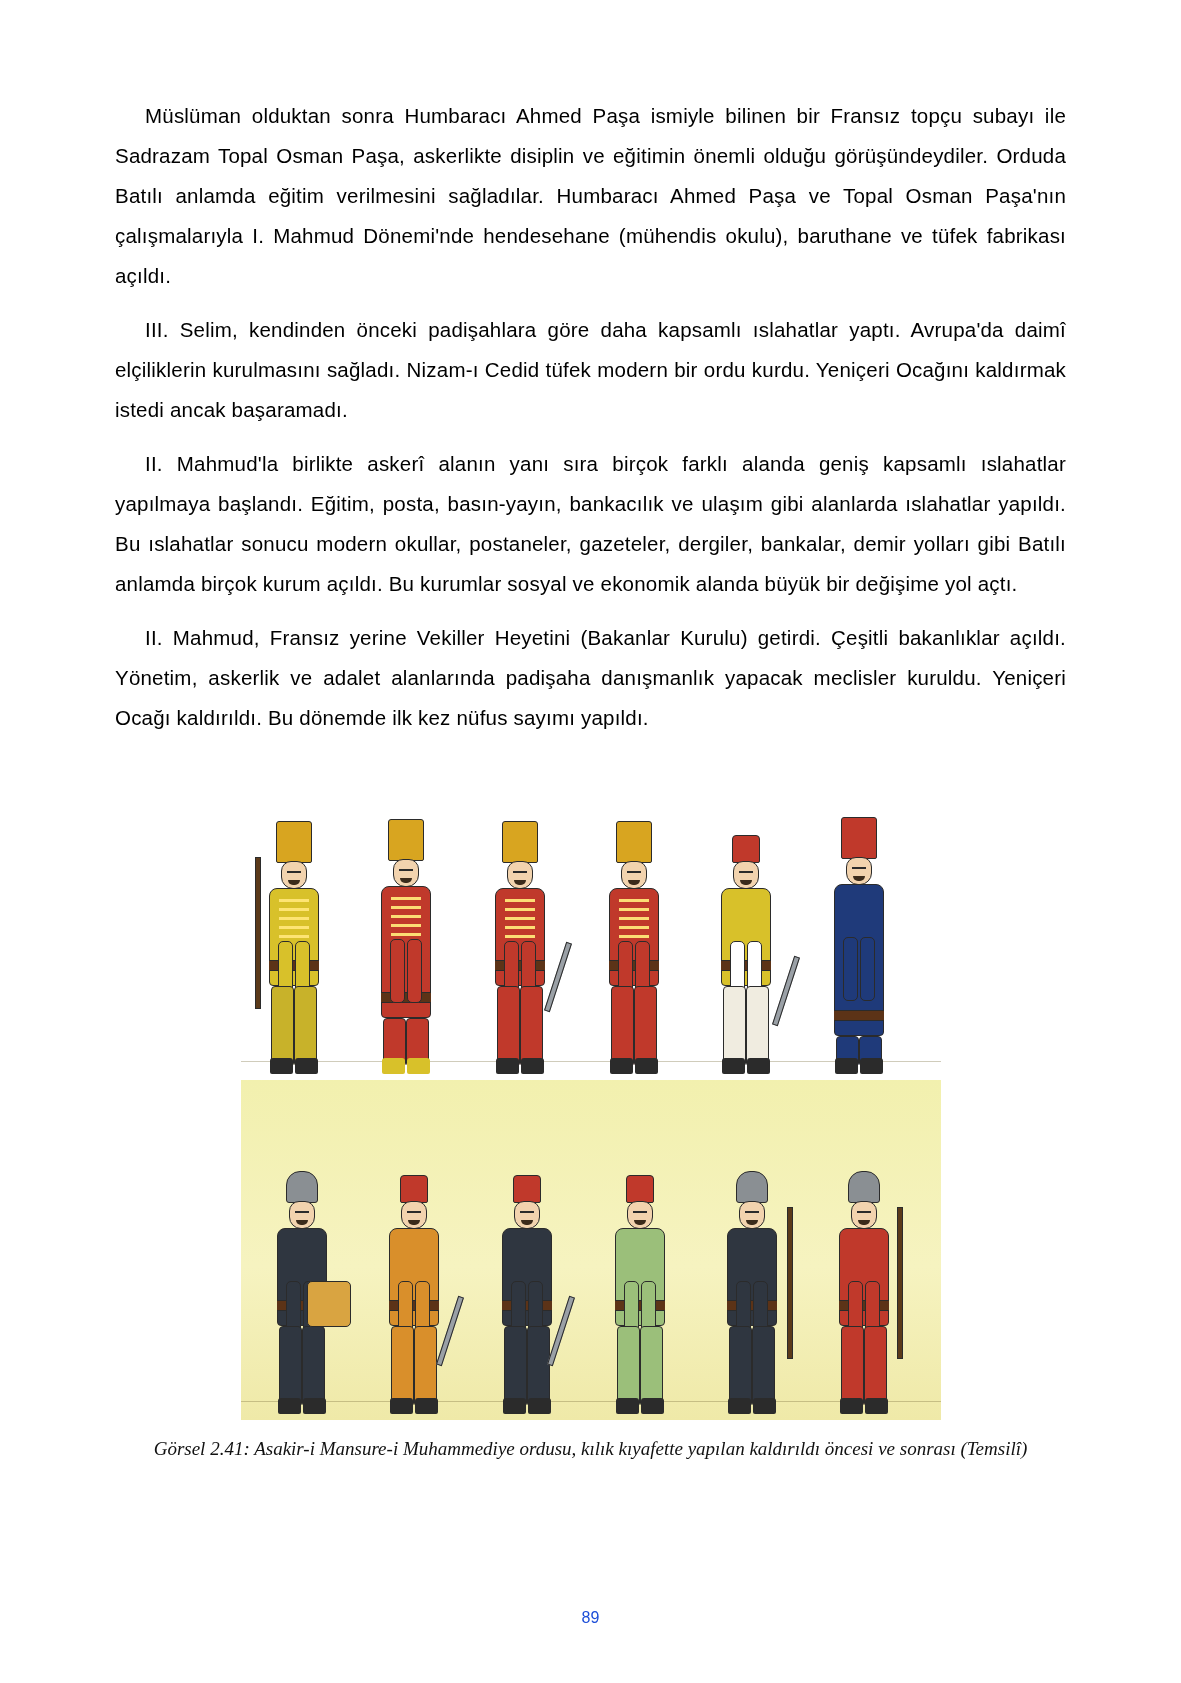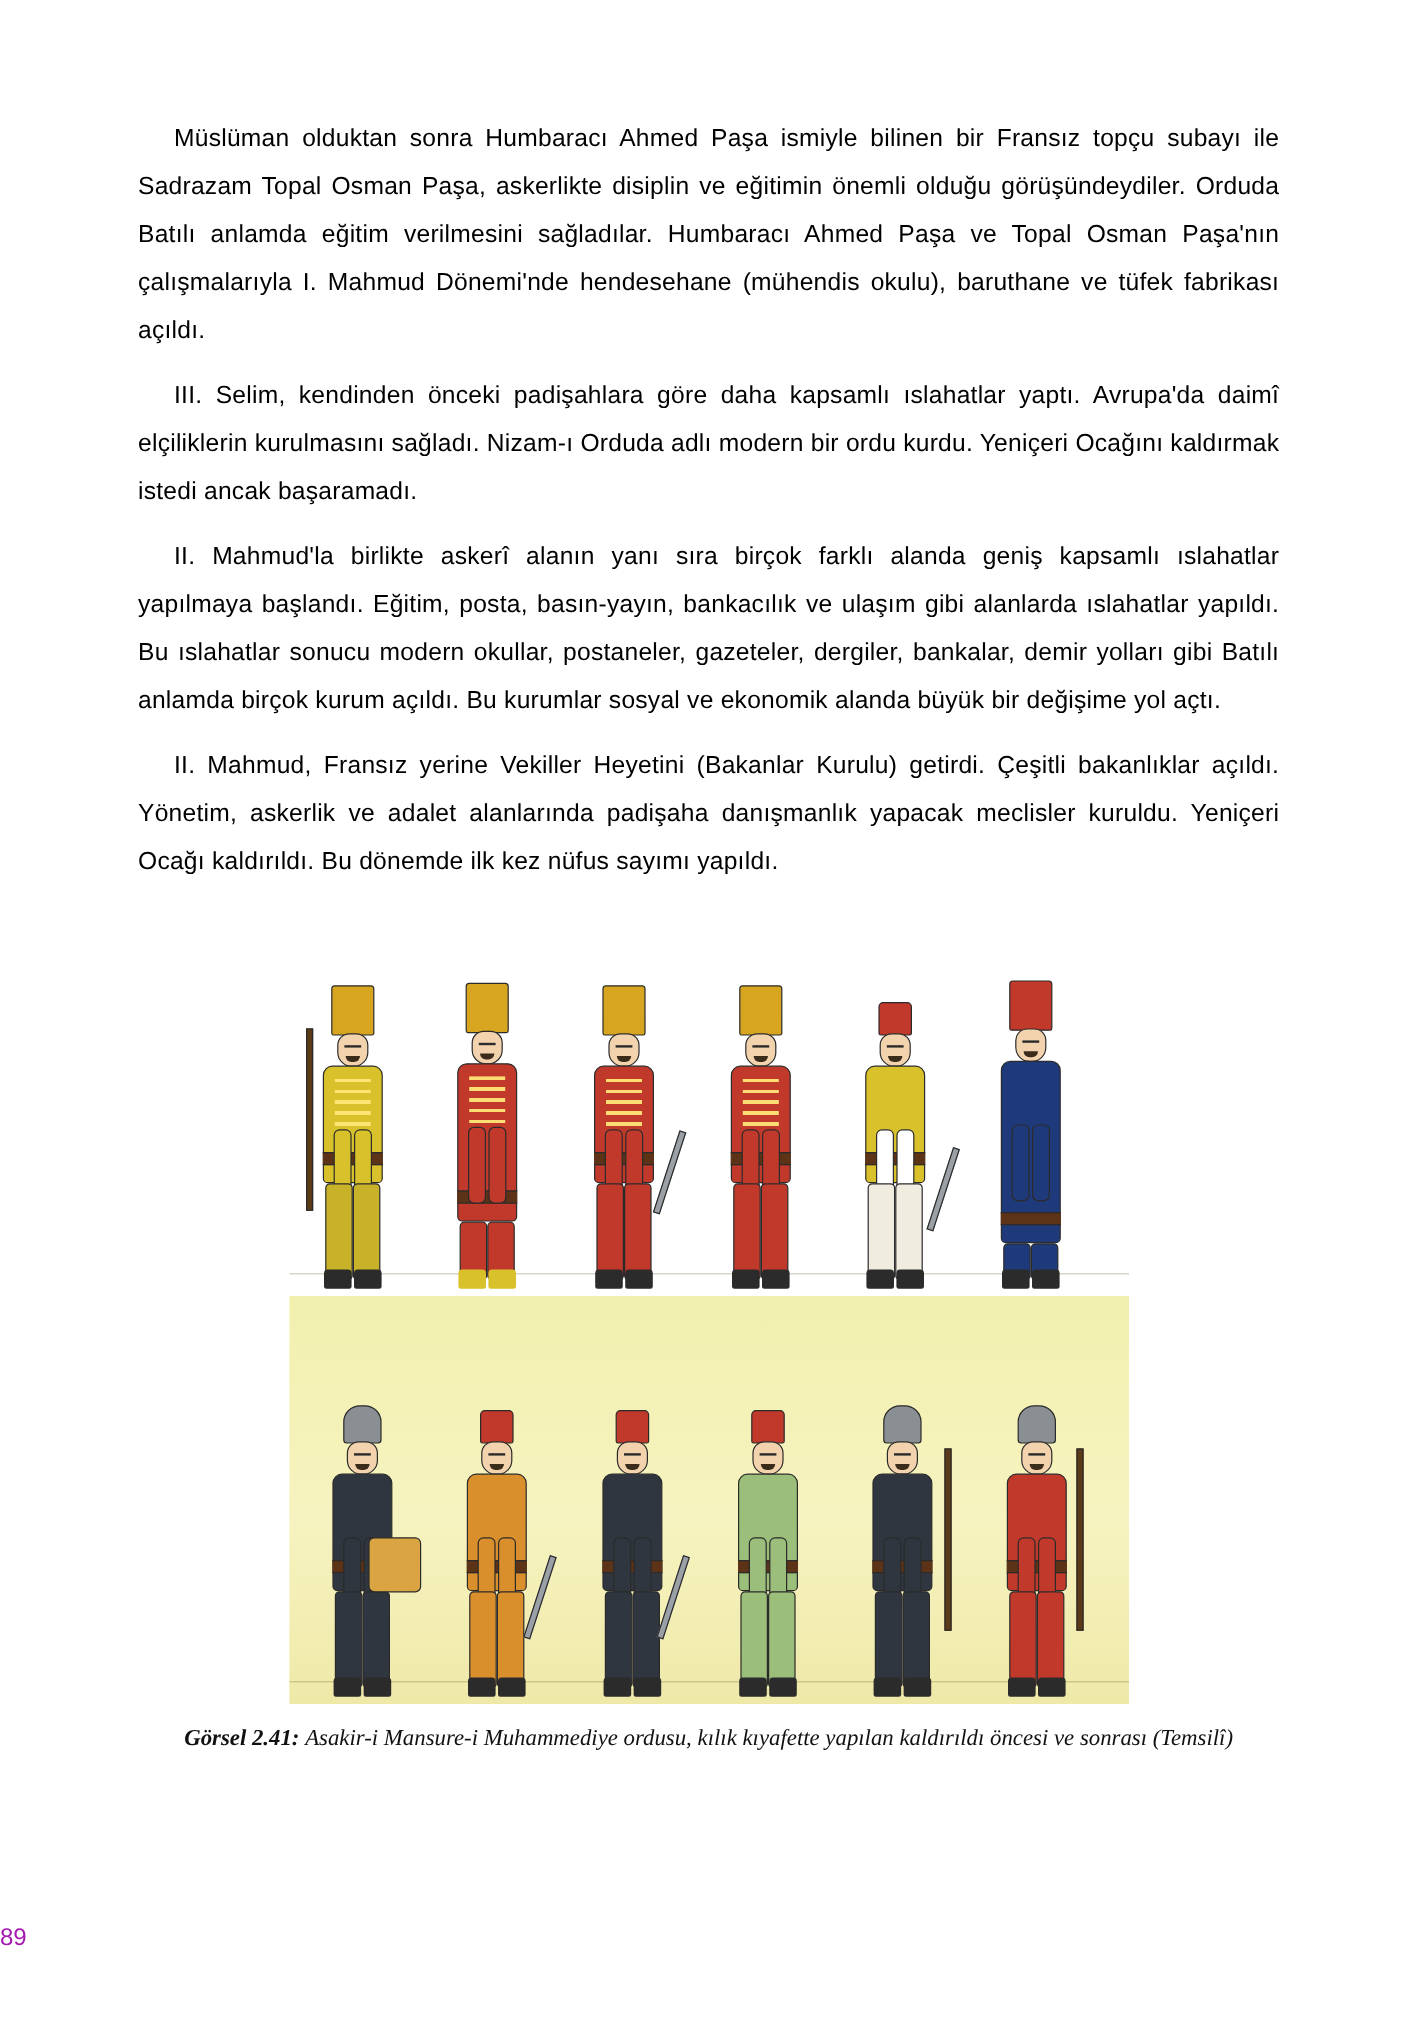--- a/index.html
+++ b/index.html
@@ -211,40 +211,41 @@
     margin-top: 16px;
     font-family: "Liberation Serif", serif;
     font-size: 19px;
     line-height: 26px;
     text-align: center;
     font-style: italic;
     color: #111;
     width: 100%;
   }
   .figure-caption .cap-label {
-    font-weight: bold;
+    font-weight: normal;
     font-style: italic;
     margin-top: 31px;
   }
   .page-number {
     position: absolute;
     left: 0; right: 0;
     bottom: 56px;
-    font-size: 20px;
-    color: #a21caf;
+    text-align: center;
+    font-size: 16px;
+    color: #1d4ed8;
   }
 </style>
 </head>
 <body>
 
 <div class="page">
 
   <div class="body-text">
     <p>Müslüman olduktan sonra Humbaracı Ahmed Paşa ismiyle bilinen bir Fransız topçu subayı ile Sadrazam Topal Osman Paşa, askerlikte disiplin ve eğitimin önemli olduğu görüşündeydiler. Orduda Batılı anlamda eğitim verilmesini sağladılar. Humbaracı Ahmed Paşa ve Topal Osman Paşa'nın çalışmalarıyla I. Mahmud Dönemi'nde hendesehane (mühendis okulu), baruthane ve tüfek fabrikası açıldı.</p>
-    <p>III. Selim, kendinden önceki padişahlara göre daha kapsamlı ıslahatlar yaptı. Avrupa'da daimî elçiliklerin kurulmasını sağladı. Nizam-ı Orduda adlı modern bir ordu kurdu. Yeniçeri Ocağını kaldırmak istedi ancak başaramadı.</p>
+    <p>III. Selim, kendinden önceki padişahlara göre daha kapsamlı ıslahatlar yaptı. Avrupa'da daimî elçiliklerin kurulmasını sağladı. Nizam-ı Cedid tüfek modern bir ordu kurdu. Yeniçeri Ocağını kaldırmak istedi ancak başaramadı.</p>
     <p>II. Mahmud'la birlikte askerî alanın yanı sıra birçok farklı alanda geniş kapsamlı ıslahatlar yapılmaya başlandı. Eğitim, posta, basın-yayın, bankacılık ve ulaşım gibi alanlarda ıslahatlar yapıldı. Bu ıslahatlar sonucu modern okullar, postaneler, gazeteler, dergiler, bankalar, demir yolları gibi Batılı anlamda birçok kurum açıldı. Bu kurumlar sosyal ve ekonomik alanda büyük bir değişime yol açtı.</p>
     <p>II. Mahmud, Fransız yerine Vekiller Heyetini (Bakanlar Kurulu) getirdi. Çeşitli bakanlıklar açıldı. Yönetim, askerlik ve adalet alanlarında padişaha danışmanlık yapacak meclisler kuruldu. Yeniçeri Ocağı kaldırıldı. Bu dönemde ilk kez nüfus sayımı yapıldı.</p>
   </div>
 
   <figure class="figure">
     <div class="figure-image">
 
       <div class="scene scene-top">
         <div class="ground-line"></div>
 

